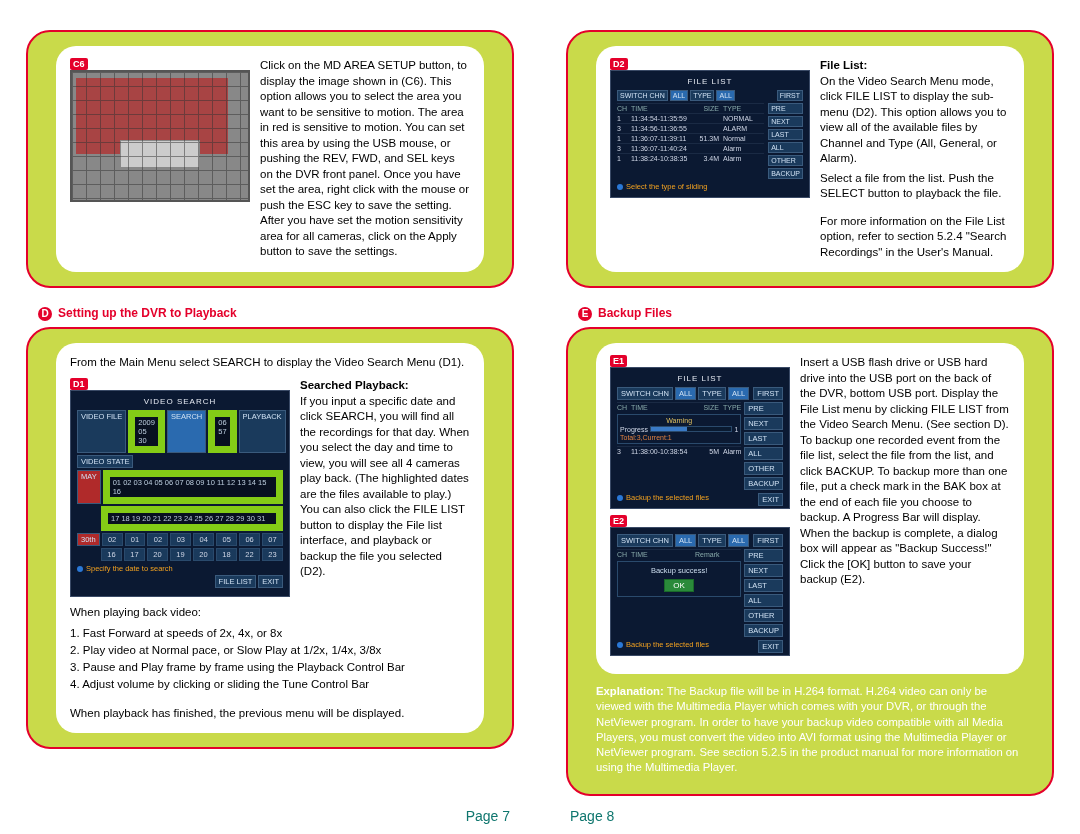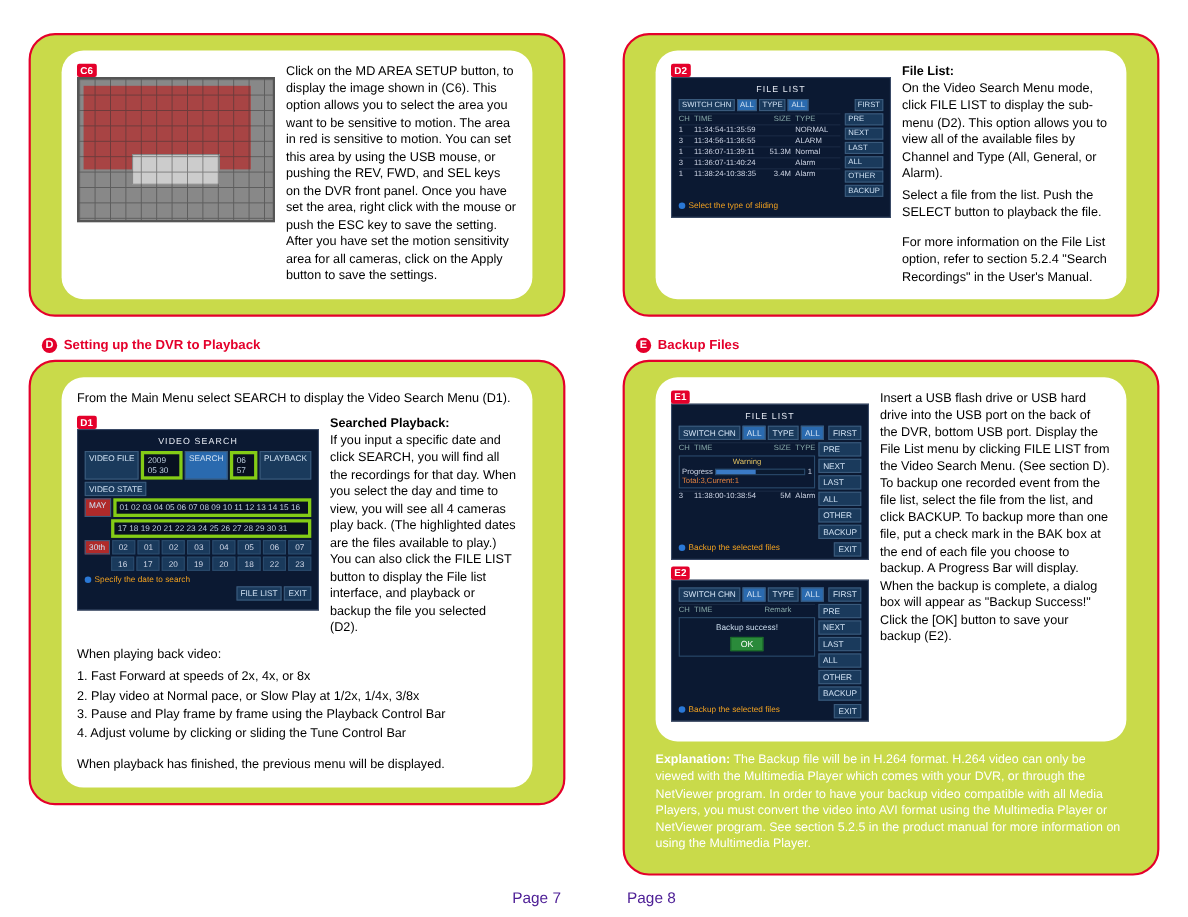--- a/index.html
+++ b/index.html
@@ -15,21 +15,21 @@
   .page {
     width: 540px;
     height: 834px;
     padding: 30px 26px 20px 26px;
     position: relative;
   }
   .page-num {
     position: absolute;
     bottom: 10px;
     font-size: 14px;
-    color: #4c1d95;
+    color: #0f766e;
     text-align: right;
   }
   .page7 .page-num { right: 30px; }
   .page8 .page-num { left: 30px; }
 
   .callout {
     border: 2px solid #e4002b;
     border-radius: 24px;
     background: #c9da4a;
     padding: 14px 28px;
@@ -96,21 +96,21 @@
   .sim-btn {
     background: #1a3a5c;
     border: 1px solid #3a5a7c;
     padding: 1px 3px;
     font-size: 7.5px;
     color: #cfe0f2;
     white-space: nowrap;
   }
   .sim-btn.sel { background: #2a6aaf; }
   .sim-cell { flex: 1; background: #1a3a5c; border: 1px solid #2a4a6c; padding: 1px 2px; font-size: 7.5px; text-align:center; }
-  .sim-field { background: #081020; border:3px solid #84cc16; padding:1px 3px; font-size:7.5px; color:#bcd; }
+  .sim-field { background: #081020; border:7px solid #84cc16; padding:1px 3px; font-size:7.5px; color:#bcd; }
   .sim-foot { color:#f0a020; font-size:7.5px; margin-top:3px; }
   .sim-foot .dot { display:inline-block; width:6px;height:6px;border-radius:50%;background:#2a78d6;margin-right:3px;vertical-align:middle;}
 
   .md-grid-wrap {
     width: 180px;
     height: 132px;
     background: #888;
     position: relative;
     border: 2px solid #555;
   }

